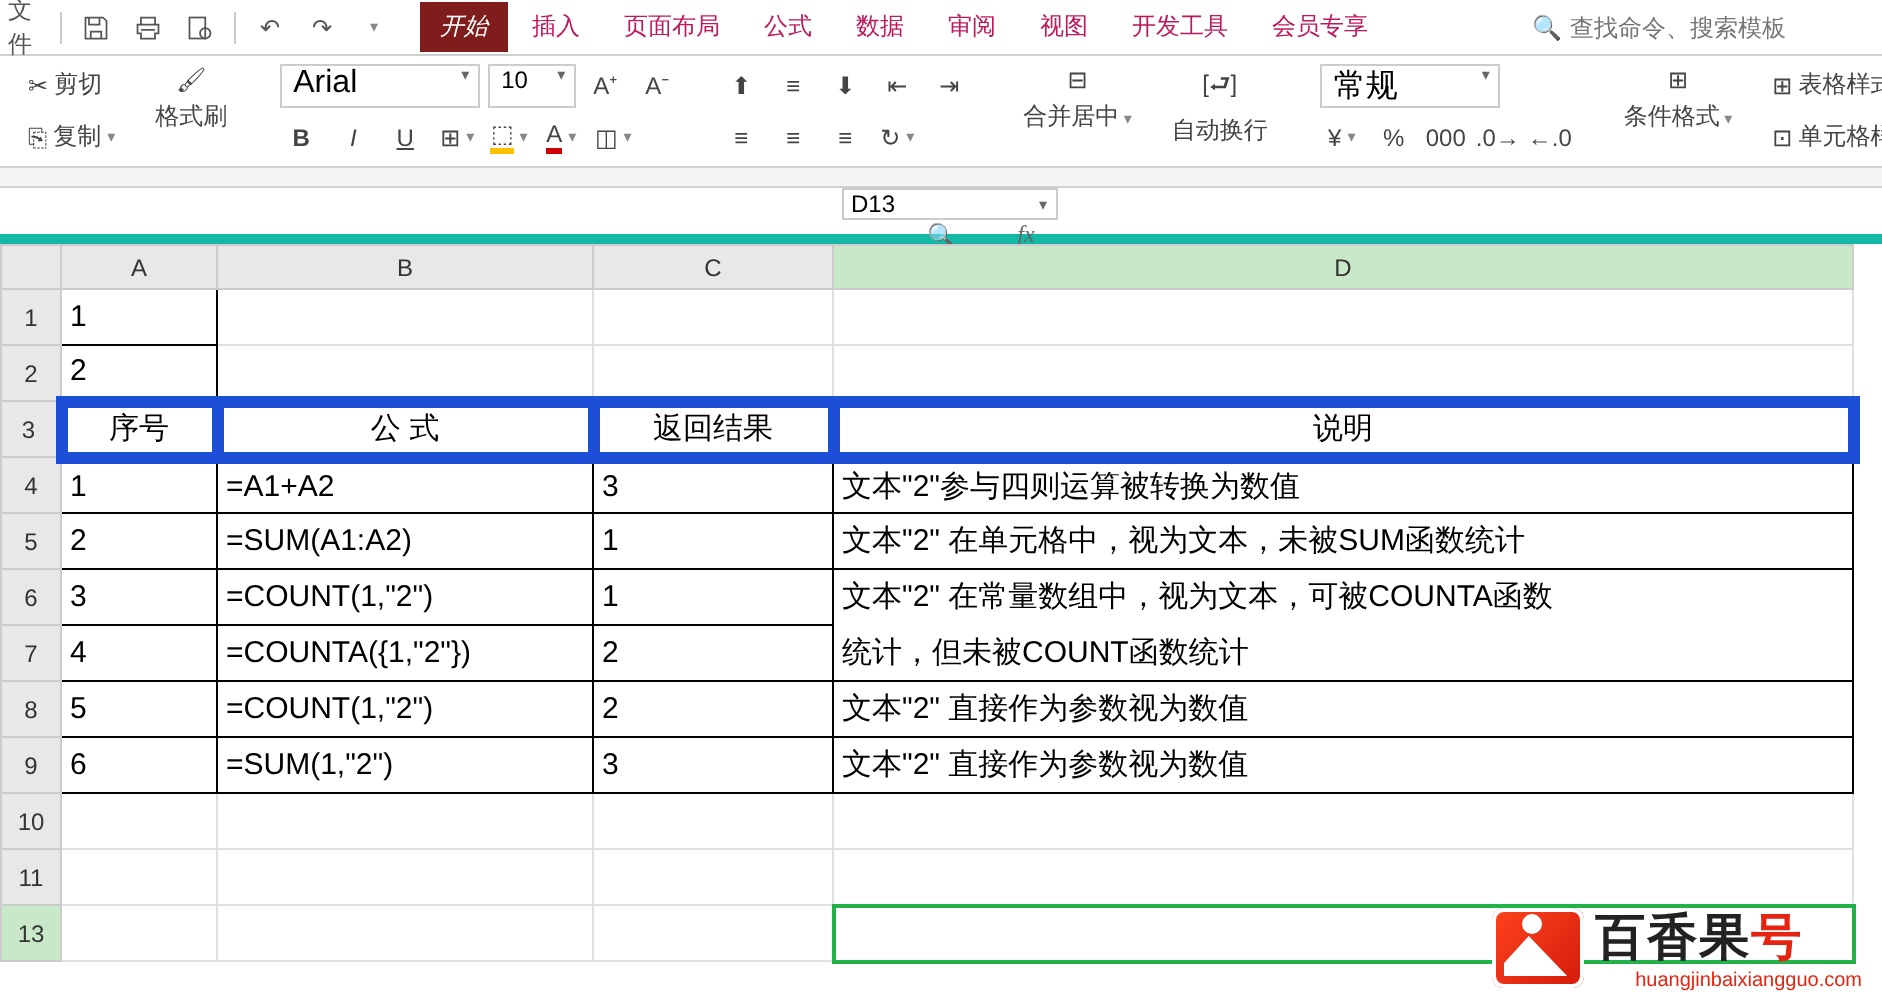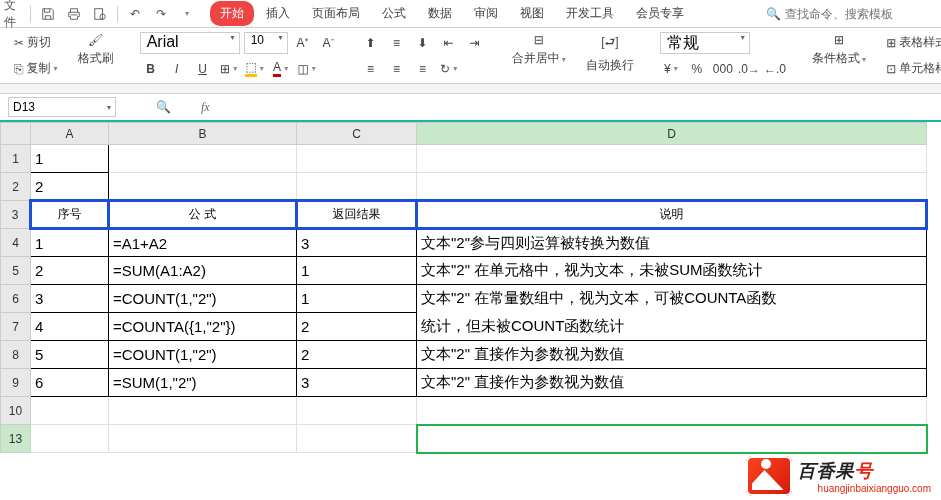--- a/index.html
+++ b/index.html
@@ -3,64 +3,64 @@
 <meta charset="utf-8">
 <style>
   * { box-sizing: border-box; margin: 0; padding: 0; }
   body { font-family: "Microsoft YaHei", Arial, sans-serif; font-size: 12px; background: #fff; width: 941px; height: 500px; overflow: hidden; position: relative; }
   
   
   .top-bar { height: 28px; background: #fff; border-bottom: 1px solid #d0d0d0; display: flex; align-items: center; padding: 0 4px; gap: 8px; }
   .qat-icon { width: 18px; height: 18px; display: flex; align-items: center; justify-content: center; color: #555; cursor: pointer; }
   .qat-sep { width: 1px; height: 16px; background: #ccc; }
   .ribbon-tabs { display: flex; align-items: center; gap: 2px; margin-left: 6px; }
-  .ribbon-tab { padding: 4px 10px; color: #404040; cursor: pointer; font-size: 12px; }
-  .ribbon-tab.active { background: #ef4444; color: #fff; border-radius: 10px; }
+  .ribbon-tab { padding: 4px 10px; color: #be185d; cursor: pointer; font-size: 12px; }
+  .ribbon-tab.active { background: #7f1d1d; color: #fff; border-radius: 0; font-style: italic; }
   .search-box { margin-left: auto; display: flex; align-items: center; gap: 4px; color: #aaa; padding-right: 12px; }
   .search-box input { border: none; outline: none; width: 140px; font-size: 12px; }
   
   
   .ribbon { height: 56px; background: #fff; border-bottom: 1px solid #d0d0d0; display: flex; align-items: center; padding: 0 6px; gap: 4px; }
   .ribbon-col { display: flex; flex-direction: column; gap: 4px; padding: 0 2px; }
   .ribbon-row { display: flex; align-items: center; gap: 4px; }
   .rbtn { height: 22px; padding: 0 6px; display: flex; align-items: center; gap: 3px; cursor: pointer; color: #444; border-radius: 2px; white-space: nowrap; }
   .rbtn-square { width: 22px; justify-content: center; padding: 0; }
   .rsep { width: 1px; height: 42px; background: #e0e0e0; margin: 0 4px; }
   .font-select { border: 1px solid #ccc; height: 22px; padding: 0 18px 0 6px; font-size: 16px; min-width: 100px; background: #fff; position: relative; }
   .size-select { border: 1px solid #ccc; height: 22px; padding: 0 18px 0 6px; font-size: 12px; min-width: 44px; background: #fff; }
   .caret::after { content: "▾"; font-size: 8px; color: #666; position: absolute; right: 4px; }
   .dd::after { content: " ▾"; font-size: 8px; color: #888; }
   .icon-svg { width: 14px; height: 14px; }
   
   
-  .formula-area { height: 28px; display: flex; align-items: center; border-bottom: 2px solid #14b8a6; }
+  .formula-area { height: 28px; display: flex; align-items: center; border-bottom: 5px solid #14b8a6; flex-direction: column; }
   .name-box { width: 108px; height: 20px; border: 1px solid #ccc; background: #fff; padding: 0 4px; margin-left: 8px; display: flex; align-items: center; justify-content: space-between; }
   .name-box span.nb-caret { font-size: 8px; color: #666; }
   .fb-icons { display: flex; align-items: center; gap: 10px; margin-left: 40px; color: #666; }
   .fx { font-style: italic; font-family: 'Times New Roman', serif; margin-left: 20px; }
   
   
   .grid-area { position: relative; }
   table.sheet { border-collapse: collapse; table-layout: fixed; }
   .corner { width: 30px; height: 22px; background: #e8e8e8; border: 1px solid #ccc; }
   th.colhdr { background: #e8e8e8; border: 1px solid #ccc; height: 22px; font-weight: normal; text-align: center; color: #333; }
   th.colhdr.active { background: #c9e8c9; }
   th.rowhdr { background: #e8e8e8; border: 1px solid #ccc; width: 30px; font-weight: normal; text-align: center; color: #333; }
   td.cell { border: 1px solid #e0e0e0; height: 28px; padding: 0 4px; font-size: 15px; vertical-align: middle; white-space: nowrap; overflow: hidden; }
   td.cell.tblborder { border: 1px solid #000; }
   td.cell.selected { border: 2px solid #22b24c; }
-  td.header-cell { font-size: 12px; text-align: center; border: 3px solid #1d4ed8; height: 28px; }
+  td.header-cell { font-size: 15px; text-align: center; border: 6px solid #1d4ed8; height: 28px; }
   
   
   .watermark { position: absolute; right: 10px; bottom: 4px; display: flex; align-items: center; gap: 6px; }
   .wm-logo { width: 46px; height: 40px; background: linear-gradient(135deg, #ff4420, #d31a0a); border-radius: 6px; position: relative; box-shadow: 0 0 0 2px #fff inset; }
   .wm-logo::before { content: ""; position: absolute; left: 15px; top: 3px; width: 10px; height: 10px; background: #fff; border-radius: 50%; }
   .wm-logo::after { content: ""; position: absolute; left: 6px; top: 14px; width: 32px; height: 20px; background: #fff; clip-path: polygon(0 70%, 40% 0, 100% 100%, 0 100%); }
   .wm-text { display: flex; flex-direction: column; }
-  .wm-title { font-size: 18px; font-weight: bold; letter-spacing: 1px; color: #222; font-style: italic; }
+  .wm-title { font-size: 25px; font-weight: bold; letter-spacing: 1px; color: #222; }
   .wm-title .last { color: #e62310; }
   .wm-sub { font-size: 10px; color: #e62310; padding-left: 20px; }
 </style>
 </head>
 <body>
 
 <div class="top-bar">
   <div class="qat-icon">文件</div>
   <div class="qat-sep"></div>
   <div class="qat-icon">
@@ -308,20 +308,27 @@
     <td class="cell tblborder">文本"2"  直接作为参数视为数值</td>
         </tr>
   <tr>
           <th class="rowhdr">10</th>
           <td class="cell"></td>
           <td class="cell"></td>
           <td class="cell"></td>
           <td class="cell"></td>
         </tr>
   <tr>
+          <th class="rowhdr">11</th>
+          <td class="cell"></td>
+          <td class="cell"></td>
+          <td class="cell"></td>
+          <td class="cell"></td>
+        </tr>
+  <tr>
           <th class="rowhdr" style="background:#c9e8c9">13</th>
           <td class="cell"></td>
           <td class="cell"></td>
           <td class="cell"></td>
           <td class="cell selected"></td>
         </tr>
 </tbody>
     </table>
 </div>
 

